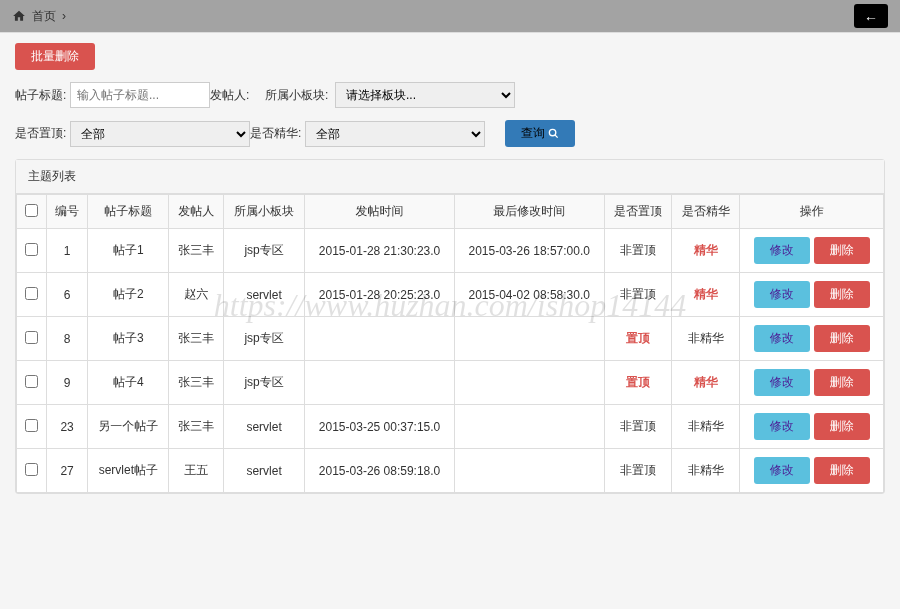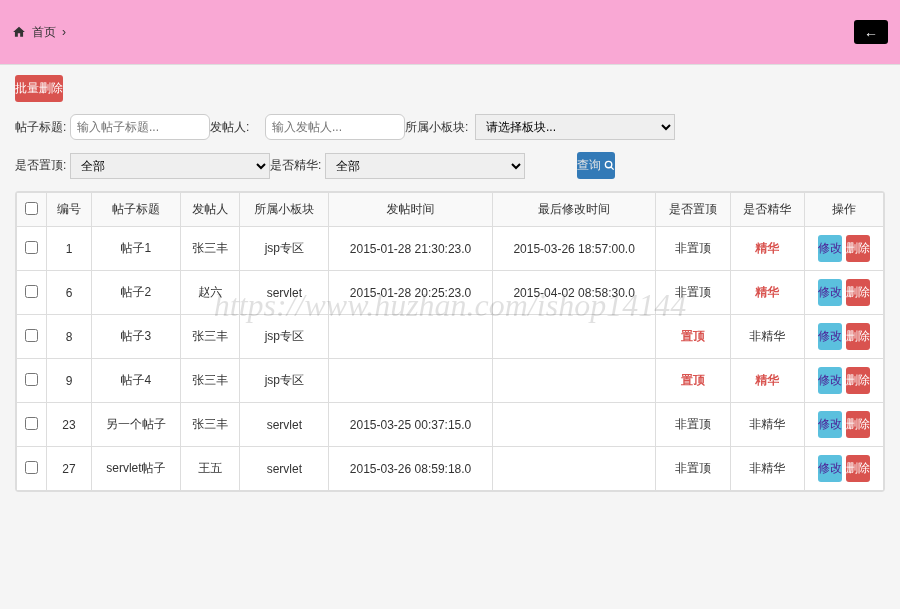--- a/index.html
+++ b/index.html
@@ -1,35 +1,35 @@
 <!DOCTYPE html>
 <html><head>
   <meta charset="utf-8">
   <style>
     * { box-sizing: border-box; margin: 0; padding: 0; }
     body { font-family: "Microsoft YaHei", Arial, sans-serif; font-size: 12px; background: #f5f5f5; color: #333; }
     
-    .breadcrumb { background: #f9a8d4; border-bottom: 1px solid #ddd; padding: 20px 12px; display: flex; align-items: center; justify-content: space-between; }
+    .breadcrumb { background: #a3a3a3; border-bottom: 1px solid #ddd; padding: 4px 12px; display: flex; align-items: center; justify-content: space-between; }
     .breadcrumb-left { display: flex; align-items: center; gap: 6px; }
     .home-icon { width: 14px; height: 14px; }
     .breadcrumb a { color: #333; text-decoration: none; }
     .back-btn { background: #000; color: #fff; border: none; padding: 4px 10px; border-radius: 3px; cursor: pointer; font-size: 14px; }
     
     .content { padding: 10px 15px; }
     
-    .btn { padding: 5px 0; border: none; border-radius: 3px; cursor: pointer; font-size: 12px; }
+    .btn { padding: 5px 16px; border: none; border-radius: 3px; cursor: pointer; font-size: 12px; }
     .btn-danger { background: #d9534f; color: #fff; }
-    .btn-primary { background: #337ab7; color: #e5e5e5; margin-left: 32px; }
+    .btn-primary { background: #337ab7; color: #000000; }
     .btn-info { background: #5bc0de; color: #4c1d95; }
     
     .filter-row { display: flex; align-items: center; margin: 12px 0; flex-wrap: wrap; }
     .filter-label { color: #333; min-width: 55px; }
     .form-input, .form-select { border: 1px solid #ccc; padding: 4px 6px; font-size: 12px; height: 26px; }
-    .w140 { width: 140px; border-radius: 6px; }
-    .w180 { width: 200px; }
+    .w140 { width: 140px; }
+    .w180 { width: 180px; }
     
     .panel { background: #fff; border: 1px solid #ddd; border-radius: 3px; }
     .panel-header { background: #f5f5f5; border-bottom: 1px solid #ddd; padding: 8px 12px; }
     
     table { width: 100%; border-collapse: collapse; }
     th, td { border: 1px solid #ddd; padding: 8px 6px; text-align: center; font-size: 12px; }
     th { background: #f9f9f9; font-weight: normal; }
     
     .txt-red { color: #d9534f; font-weight: bold; margin-top: 10px; }
     .op-group { display: flex; gap: 4px; justify-content: center; }
@@ -50,41 +50,41 @@
   <button class="back-btn">←</button>
 </div>
 
 <div class="content">
   <button class="btn btn-danger">批量删除</button>
 
   <div class="filter-row">
     <span class="filter-label">帖子标题:</span>
     <input class="form-input w140" placeholder="输入帖子标题..." style="">
     <span class="filter-label">发帖人:</span>
-    <input class="form-input w140" placeholder="输入发帖人..." style="">
     <span class="filter-label" style="min-width:70px">所属小板块:</span>
     <select class="form-select w180"><option>请选择板块...</option></select>
   </div>
 
   <div class="filter-row">
     <span class="filter-label">是否置顶:</span>
     <select class="form-select w180"><option>全部</option></select>
     <span class="filter-label">是否精华:</span>
     <select class="form-select w180"><option>全部</option></select>
     <span style="width:20px"></span>
     <button class="btn btn-primary">
       <span>查询</span>
       <svg style="width:11px;height:11px;vertical-align:middle" viewBox="0 0 24 24" fill="none" stroke="#fff" stroke-width="3">
           <circle cx="10" cy="10" r="7"></circle>
           <line x1="21" y1="21" x2="15" y2="15"></line>
         </svg>
     </button>
   </div>
 
   <div class="panel">
+    <div class="panel-header">主题列表</div>
     <table>
       <thead>
         <tr>
           <th style="width:30px"><input type="checkbox" style=""></th>
           <th>编号</th>
           <th>帖子标题</th>
           <th>发帖人</th>
           <th>所属小板块</th>
           <th>发帖时间</th>
           <th>最后修改时间</th>

